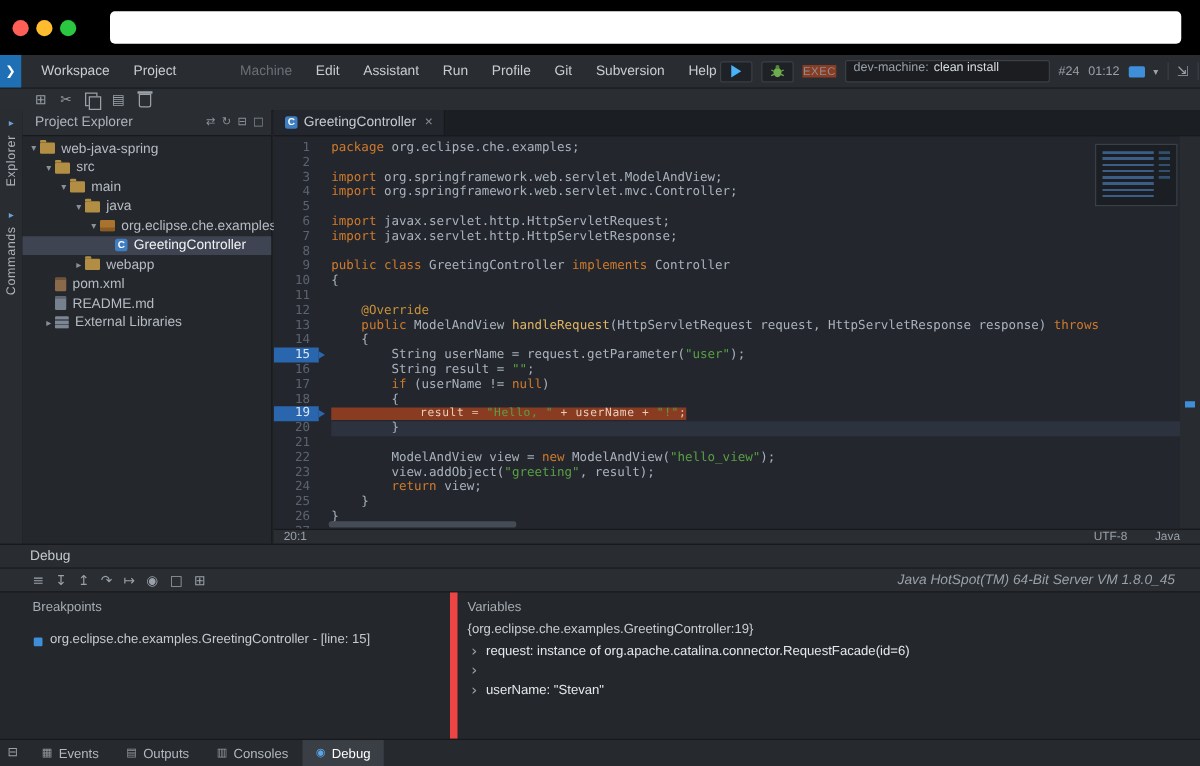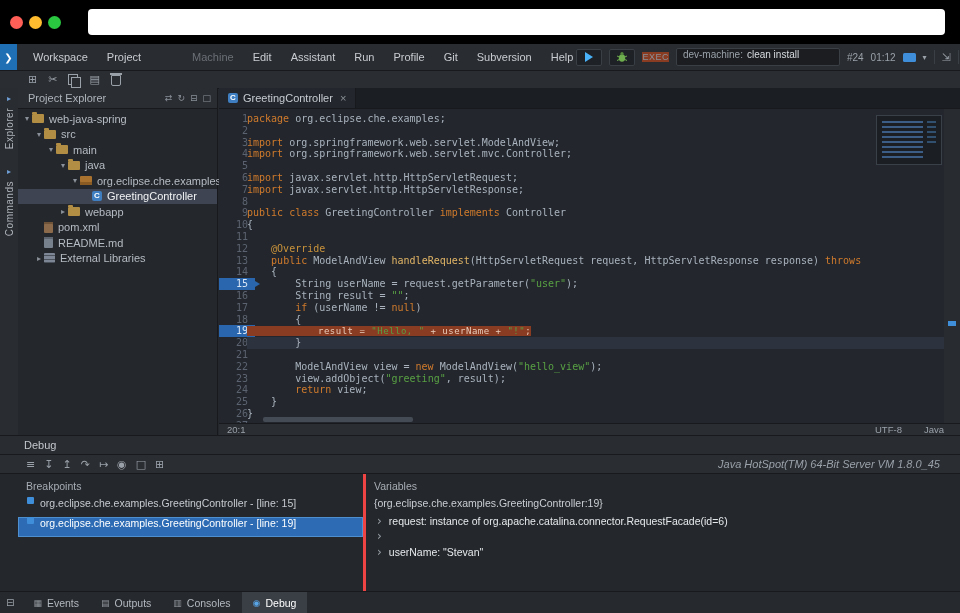--- a/index.html
+++ b/index.html
@@ -72,21 +72,21 @@
   .editor-wrap{position:absolute;left:219px;top:88px;right:0;height:347px;background:#23272d;}
   .tabbar{height:20px;background:#1b1e22;border-bottom:1px solid #17191c;display:flex;}
   .tab{display:inline-flex;align-items:center;gap:5px;padding:0 9px;background:#23272d;border-right:1px solid #17191c;font-size:11px;color:#c6cbd1;}
   .class-badge{width:10px;height:10px;background:#3f7fc1;border-radius:2px;color:#fff;font-size:8px;line-height:10px;text-align:center;font-weight:bold;}
   .tab-close{color:#8a8f96;font-size:11px;margin-left:2px;}
   .editor{position:absolute;top:21px;left:0;right:0;bottom:12px;overflow:hidden;font-family:"DejaVu Sans Mono",monospace;font-size:10px;line-height:11.8px;}
   .gutter{position:absolute;left:0;top:4px;width:36px;text-align:right;color:#5c6370;}
   .gnum{height:11.8px;padding-right:7px;box-sizing:border-box;position:relative;}
   .gnum.bp{background:#2a66ad;color:#d8e6f6;}
   .gnum.bp::after{content:"";position:absolute;right:-5px;top:2.9px;width:0;height:0;border-left:5px solid #2a66ad;border-top:3px solid transparent;border-bottom:3px solid transparent;}
-  .code{position:absolute;left:28px;top:4px;right:16px;white-space:pre;}
+  .code{position:absolute;left:46px;top:4px;right:16px;white-space:pre;}
   .cline{height:11.8px;}
   .cline.cursor-line{background:#2c323e;}
   .exec{background:#8a3c22;}
   .tok-kw{color:#d07a2c;}
   .tok-pl{color:#a9b2bd;}
   .exec .tok-pl{color:#e9cdbb;}
   .tok-str{color:#58a043;}
   .tok-ann{color:#c9923b;}
   .tok-meth{color:#e2b566;}
   .minimap{position:absolute;right:18px;top:6px;width:64px;height:48px;background:#1b1e22;border:1px solid #3a4048;}
@@ -99,24 +99,24 @@
   .es-right{margin-left:auto;display:flex;gap:22px;margin-right:8px;}
 
   
   .debug{position:absolute;left:0;right:0;top:435px;height:157px;background:#24272b;border-top:1px solid #17191c;}
   .debug-header{height:18px;background:#292c30;border-bottom:1px solid #17191c;display:flex;align-items:center;font-size:11px;color:#c3c8ce;padding-left:24px;}
   .debug-toolbar{height:18px;background:#2a2d32;border-bottom:1px solid #17191c;display:flex;align-items:center;}
   #debug-icons{display:flex;gap:9px;margin-left:26px;}
   .dbg-icon{font-size:11px;color:#9aa1a9;font-family:"DejaVu Sans",sans-serif;line-height:1;}
   .vm-info{margin-left:auto;margin-right:20px;font-size:11px;color:#9aa1a9;font-style:italic;}
   .debug-panes{position:absolute;left:18px;right:0;top:38px;bottom:0;display:flex;}
-  .pane-bp{width:348px;border-right:3px solid #ef4444;box-sizing:border-box;}
+  .pane-bp{width:348px;border-right:6px solid #ef4444;box-sizing:border-box;}
   .pane-vars{flex:1;}
   .pane-title{font-size:10.5px;color:#a7adb5;padding:6px 8px 5px 8px;}
-  .bp-row{height:20px;display:flex;align-items:flex-start;gap:6px;padding-left:9px;font-size:10.5px;color:#c6cbd1;box-sizing:border-box;}
+  .bp-row{height:20px;display:flex;align-items:flex-end;gap:6px;padding-left:9px;font-size:10.5px;color:#c6cbd1;box-sizing:border-box;}
   .bp-row.selected{background:#2d6cb4;color:#fff;box-shadow:inset 0 0 0 1px #4e8fd0;}
   .bp-dot{width:7px;height:7px;background:#3f8ed9;border-radius:1px;flex:none;}
   .var-context{font-size:10.5px;color:#c9ced4;padding:0 8px 4px 8px;}
   .var-row{height:15.5px;display:flex;align-items:center;gap:7px;padding-left:11px;font-size:10.5px;color:#e6e9ec;}
   .var-arrow{color:#9aa1a9;font-size:12px;line-height:1;font-family:"DejaVu Sans",sans-serif;}
 
   
   .bottombar{position:absolute;left:0;right:0;bottom:0;height:21px;background:#26292d;border-top:1px solid #17191c;display:flex;align-items:center;}
   .bb-left{margin:0 8px 0 6px;font-size:10px;color:#9aa1a9;font-family:"DejaVu Sans",sans-serif;}
   #bottom-tabs{display:flex;height:100%;}
@@ -343,24 +343,20 @@
       <span class="vm-info">Java HotSpot(TM) 64-Bit Server VM 1.8.0_45</span>
     </div>
     <div class="debug-panes">
       <div class="pane-bp">
         <div class="pane-title">Breakpoints</div>
         <div id="bp-list">
             <div class="bp-row">
               <span class="bp-dot"></span>
               <span>org.eclipse.che.examples.GreetingController - [line: 15]</span>
             </div>
-            <div class="bp-row selected">
-              <span class="bp-dot"></span>
-              <span>org.eclipse.che.examples.GreetingController - [line: 19]</span>
-            </div>
           </div>
       </div>
       <div class="pane-vars">
         <div class="pane-title">Variables</div>
         <div class="var-context">{org.eclipse.che.examples.GreetingController:19}</div>
         <div id="var-list">
             <div class="var-row">
               <span class="var-arrow">›</span>
               <span>request: instance of org.apache.catalina.connector.RequestFacade(id=6)</span>
             </div>

